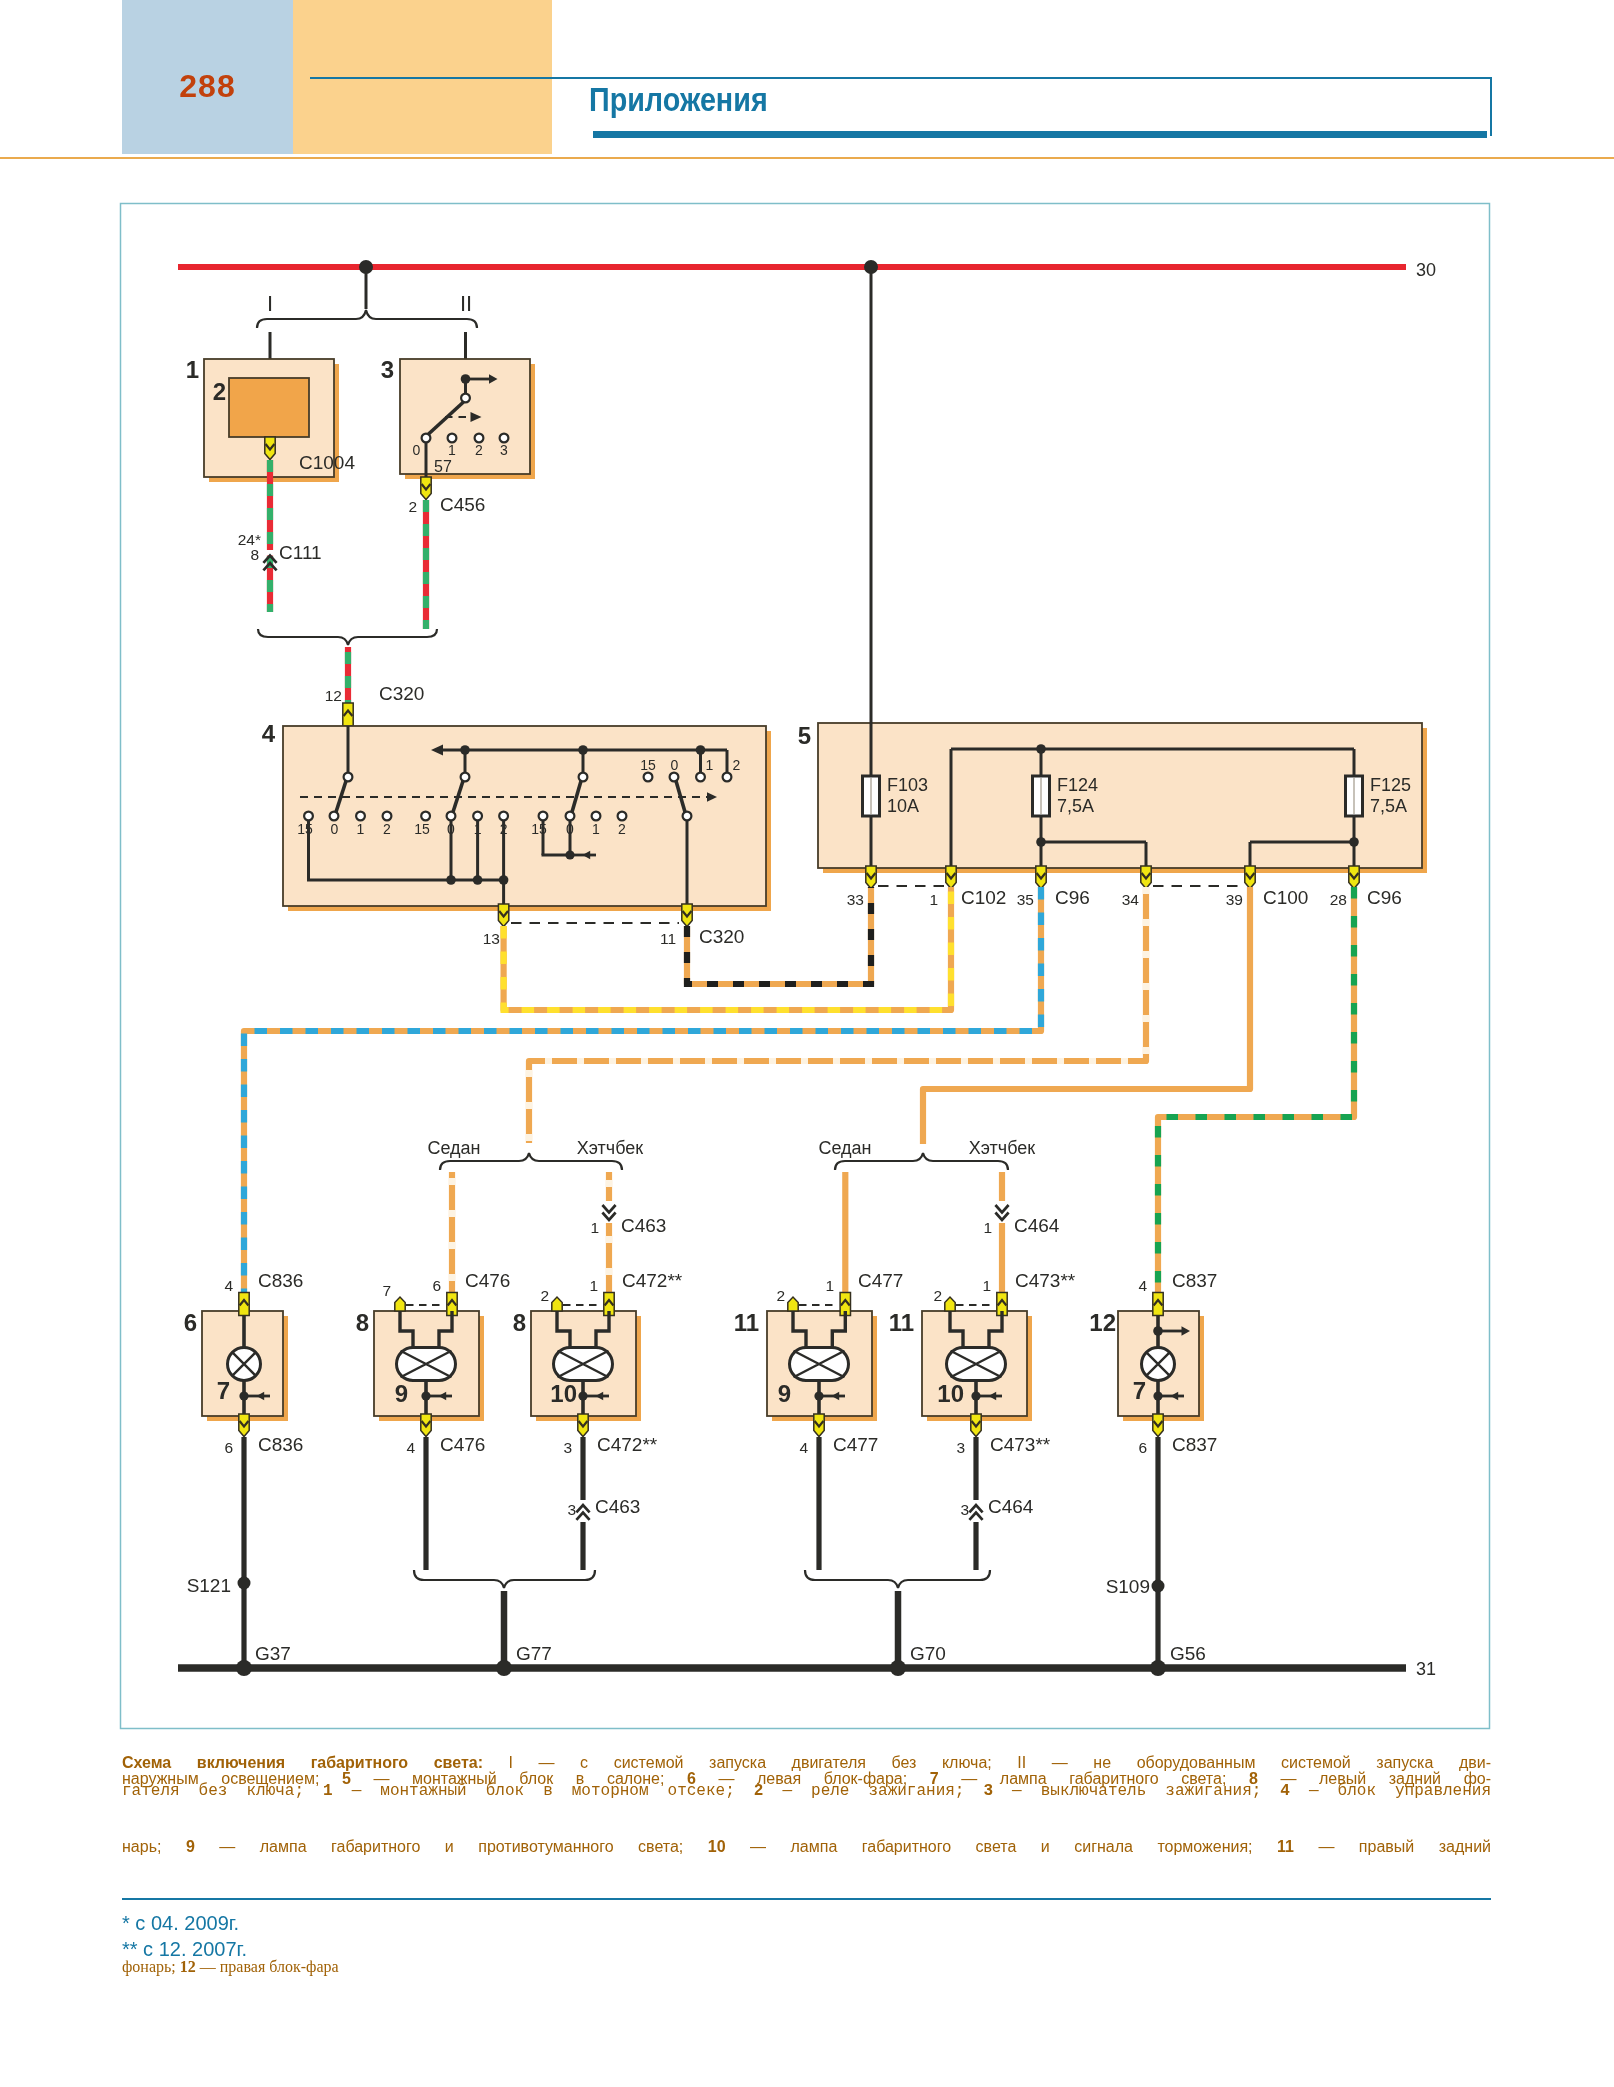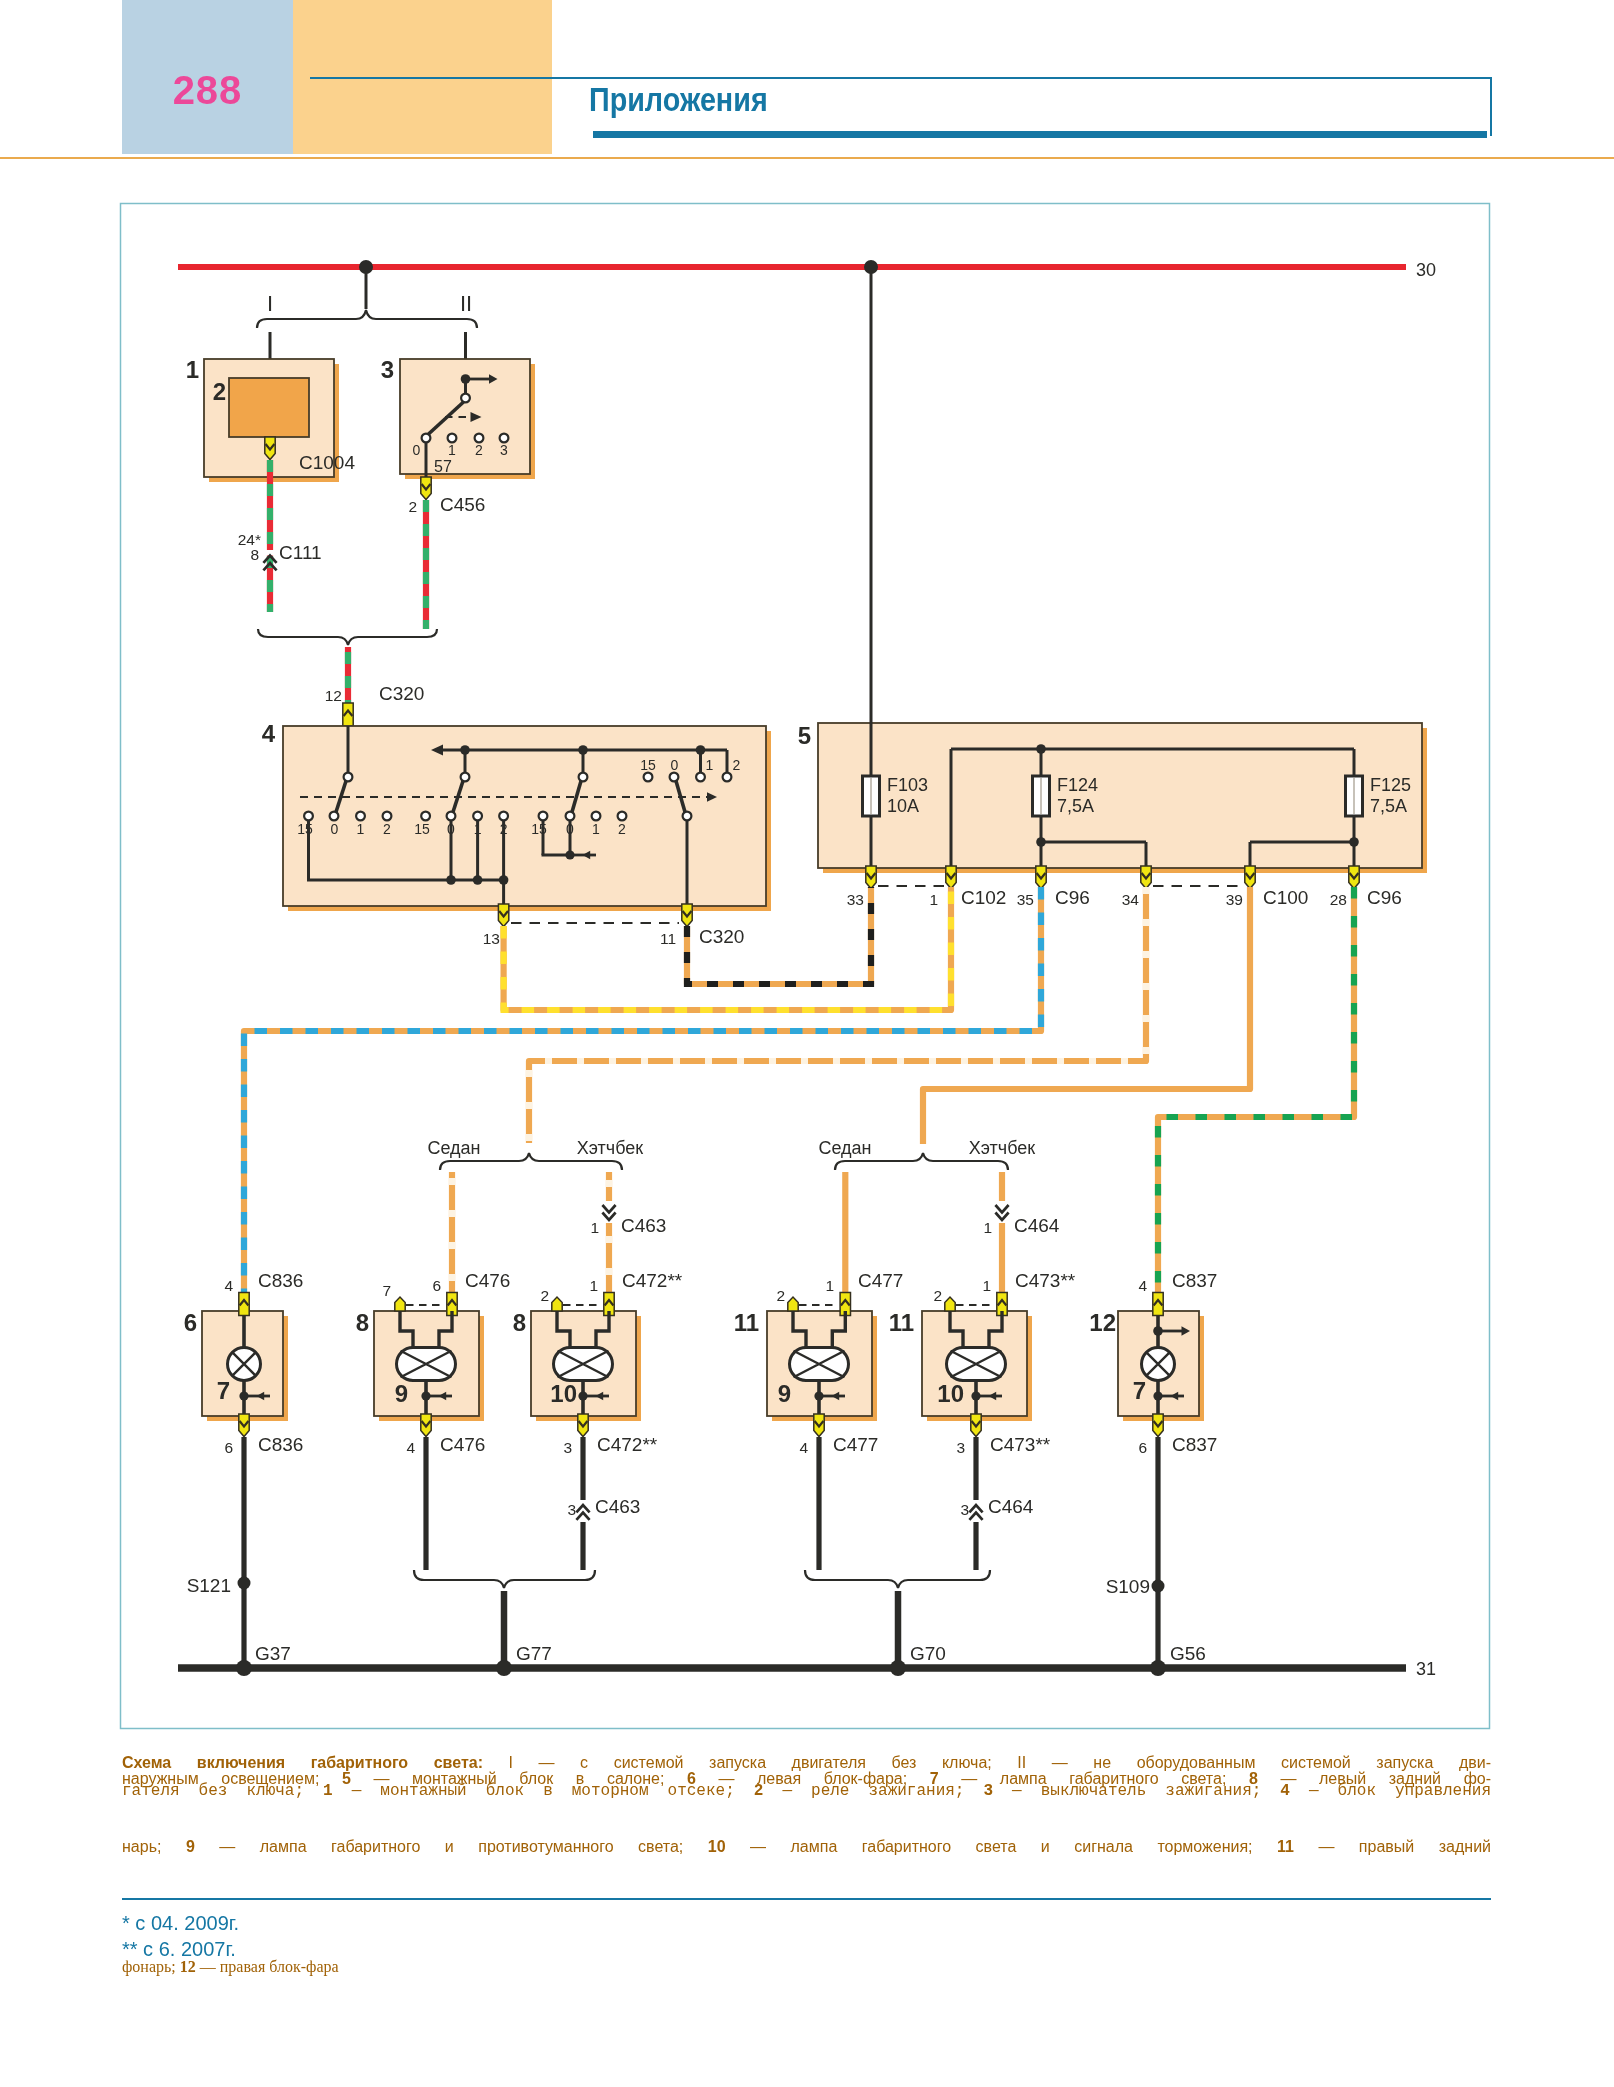--- a/index.html
+++ b/index.html
@@ -6,21 +6,21 @@
   body{width:1614px;height:2087px;position:relative;font-family:"Liberation Sans",sans-serif;}
   .abs{position:absolute;}
   .cap{color:#a16207;font-size:16px;line-height:28.2px;width:1369px;left:122px;}
   .jline{text-align:justify;text-align-last:justify;white-space:nowrap;}
 </style>
 </head>
 <body>
 
 <div class="abs" style="left:122px;top:0;width:171px;height:154px;background:#b9d2e3;"></div>
 
-<div class="abs" style="left:122px;top:68px;width:171px;text-align:center;font-size:40px;font-weight:bold;color:#ec4899;letter-spacing:1px;">288</div>
+<div class="abs" style="left:122px;top:68px;width:171px;text-align:center;font-size:32px;font-weight:bold;color:#c2410c;letter-spacing:1px;">288</div>
 
 <div class="abs" style="left:293px;top:0;width:259px;height:154px;background:#fbd28d;"></div>
 
 <div class="abs" style="left:310px;top:77px;width:1181px;height:2px;background:#1577a4;"></div>
 
 <div class="abs" style="left:1490px;top:77px;width:2px;height:59px;background:#1577a4;"></div>
 
 <div class="abs" style="left:589px;top:80px;font-size:34px;font-weight:bold;color:#1577a4;transform:scaleX(0.845);transform-origin:left top;">Приложения</div>
 
 <div class="abs" style="left:593px;top:131px;width:894px;height:7px;background:#1577a4;"></div>
@@ -614,13 +614,13 @@
 <div class="abs cap jline" style="top:1749px;"><b>Схема включения габаритного света:</b> I — с системой запуска двигателя без ключа; II — не оборудованным системой запуска дви-</div>
 <div class="abs cap jline" style="top:1777px;font-family:Liberation Mono, monospace;">гателя без ключа; <b>1</b> — монтажный блок в моторном отсеке; <b>2</b> — реле зажигания; <b>3</b> — выключатель зажигания; <b>4</b> — блок управления</div>
 <div class="abs cap jline" style="top:1765px;">наружным освещением; <b>5</b> — монтажный блок в салоне; <b>6</b> — левая блок-фара; <b>7</b> — лампа габаритного света; <b>8</b> — левый задний фо-</div>
 <div class="abs cap jline" style="top:1833px;">нарь; <b>9</b> — лампа габаритного и противотуманного света; <b>10</b> — лампа габаритного света и сигнала торможения; <b>11</b> — правый задний</div>
 <div class="abs cap" style="top:1953px;font-family:Liberation Serif, serif;">фонарь; <b>12</b> — правая блок-фара</div>
 
 <div class="abs" style="left:122px;top:1898px;width:1369px;height:2px;background:#1577a4;"></div>
 
 <div class="abs" style="left:122px;top:1912px;font-size:20px;color:#1577a4;">* с 04. 2009г.</div>
 
-<div class="abs" style="left:122px;top:1938px;font-size:20px;color:#1577a4;">** с 6. 2007г.</div>
+<div class="abs" style="left:122px;top:1938px;font-size:20px;color:#1577a4;">** с 12. 2007г.</div>
 
 </body></html>

